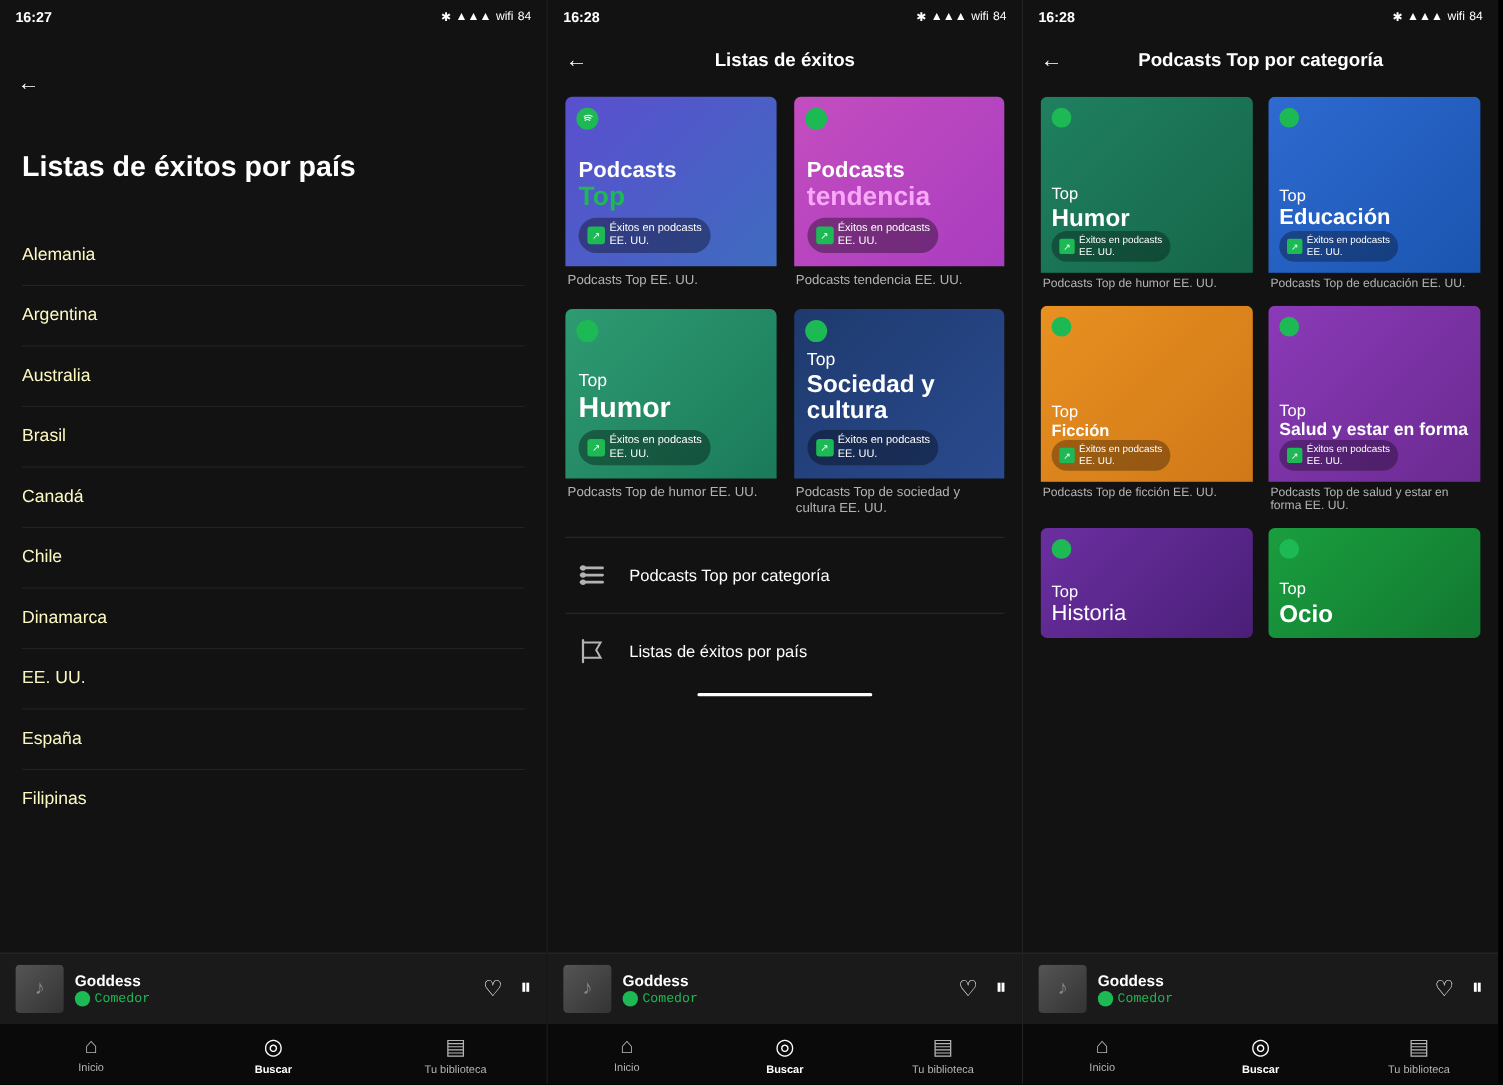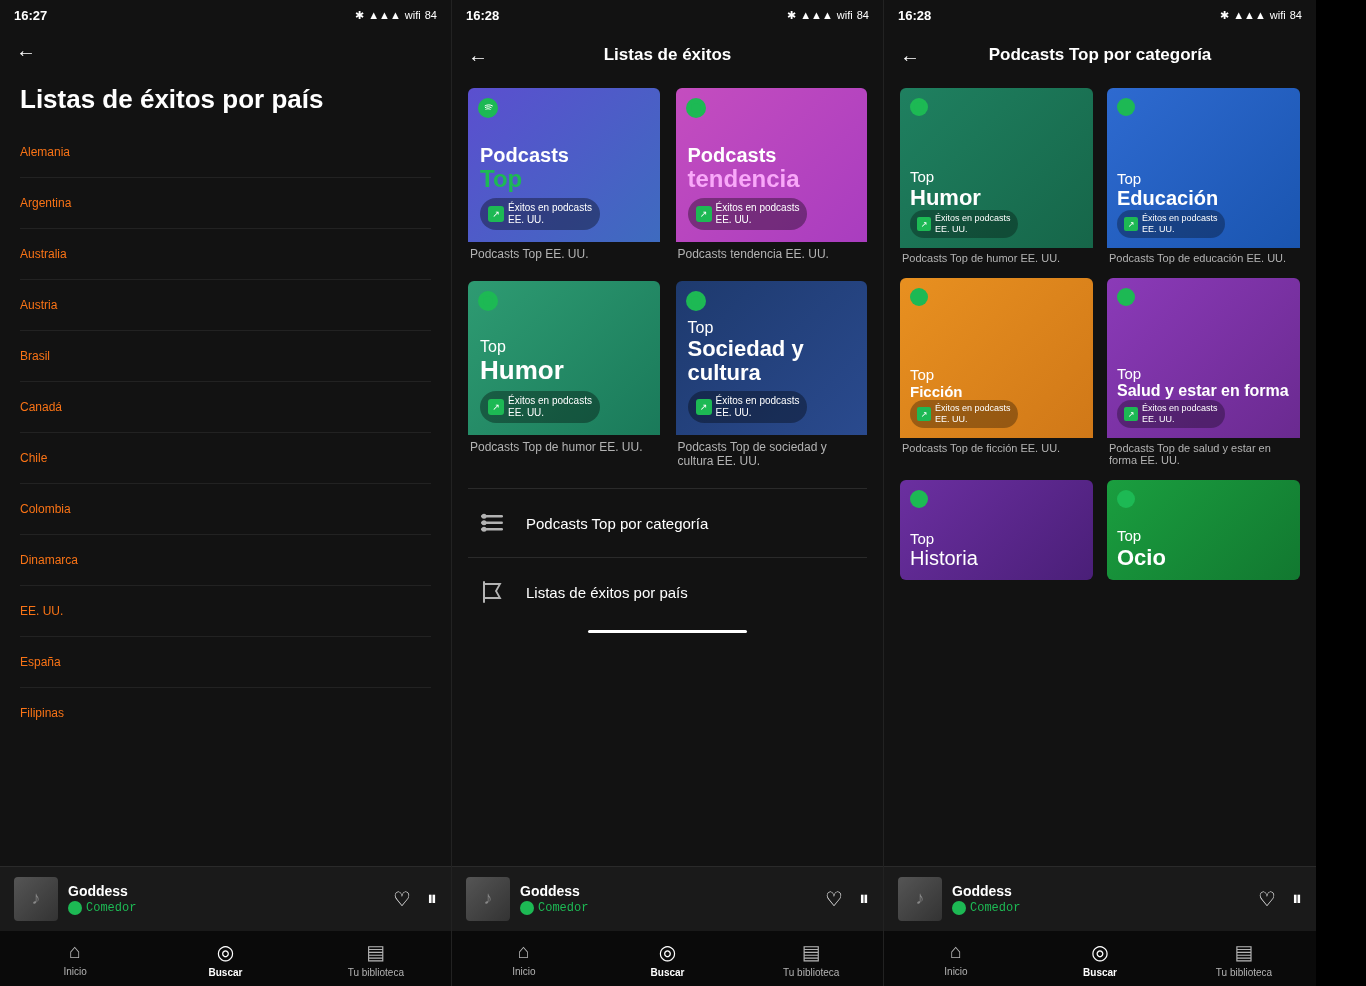--- a/index.html
+++ b/index.html
@@ -16,23 +16,24 @@
     .panel {
       display: flex;
       flex-direction: column;
       height: 986px;
       overflow: hidden;
       position: relative;
     }
 
     
     .panel-1 {
-      width: 452px;
+      width: 498px;
       background: #121212;
       border-right: 1px solid #222;
+      gap: 26px;
     }
 
     .status-bar {
       display: flex;
       justify-content: space-between;
       align-items: center;
       padding: 6px 14px 4px;
       height: 28px;
     }
     .status-bar .time {
@@ -74,22 +75,22 @@
     .country-list {
       flex: 1;
       overflow-y: auto;
       padding: 0 20px;
     }
     .country-list::-webkit-scrollbar { display: none; }
 
     .country-item {
       padding: 18px 0;
       border-bottom: 1px solid #222;
-      font-size: 12px;
-      color: #f97316;
+      font-size: 16px;
+      color: #fef9c3;
       cursor: pointer;
     }
     .country-item:last-child { border-bottom: none; }
 
     
     .panel-2 {
       width: 432px;
       background: #121212;
       border-right: 1px solid #222;
     }
@@ -446,25 +447,23 @@
   <div class="top-nav">
     <span class="back-btn">←</span>
   </div>
 
   <div class="panel-title-large">Listas de éxitos por país</div>
 
   <div class="country-list">
     <div class="country-item">Alemania</div>
     <div class="country-item">Argentina</div>
     <div class="country-item">Australia</div>
-    <div class="country-item">Austria</div>
     <div class="country-item">Brasil</div>
     <div class="country-item">Canadá</div>
     <div class="country-item">Chile</div>
-    <div class="country-item">Colombia</div>
     <div class="country-item">Dinamarca</div>
     <div class="country-item">EE. UU.</div>
     <div class="country-item">España</div>
     <div class="country-item">Filipinas</div>
   </div>
 
   <div class="now-playing">
     <div class="np-thumb">
       <div class="np-thumb-art">♪</div>
     </div>

